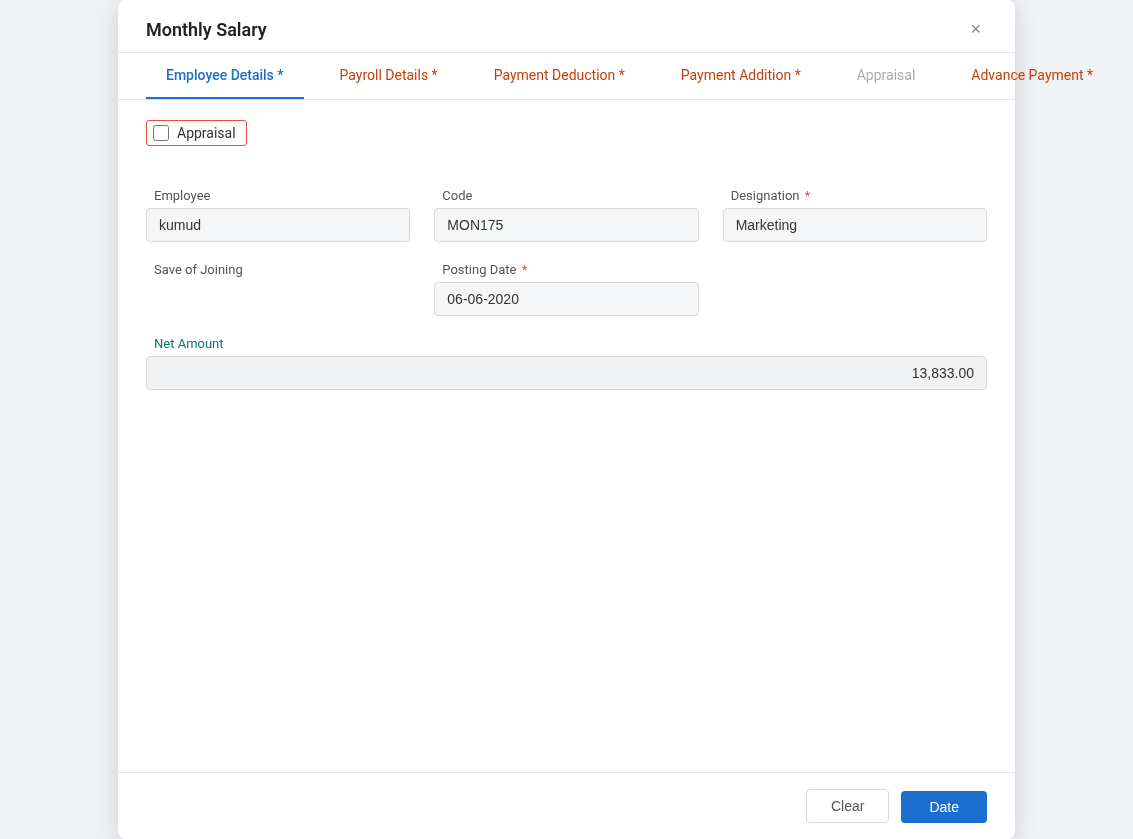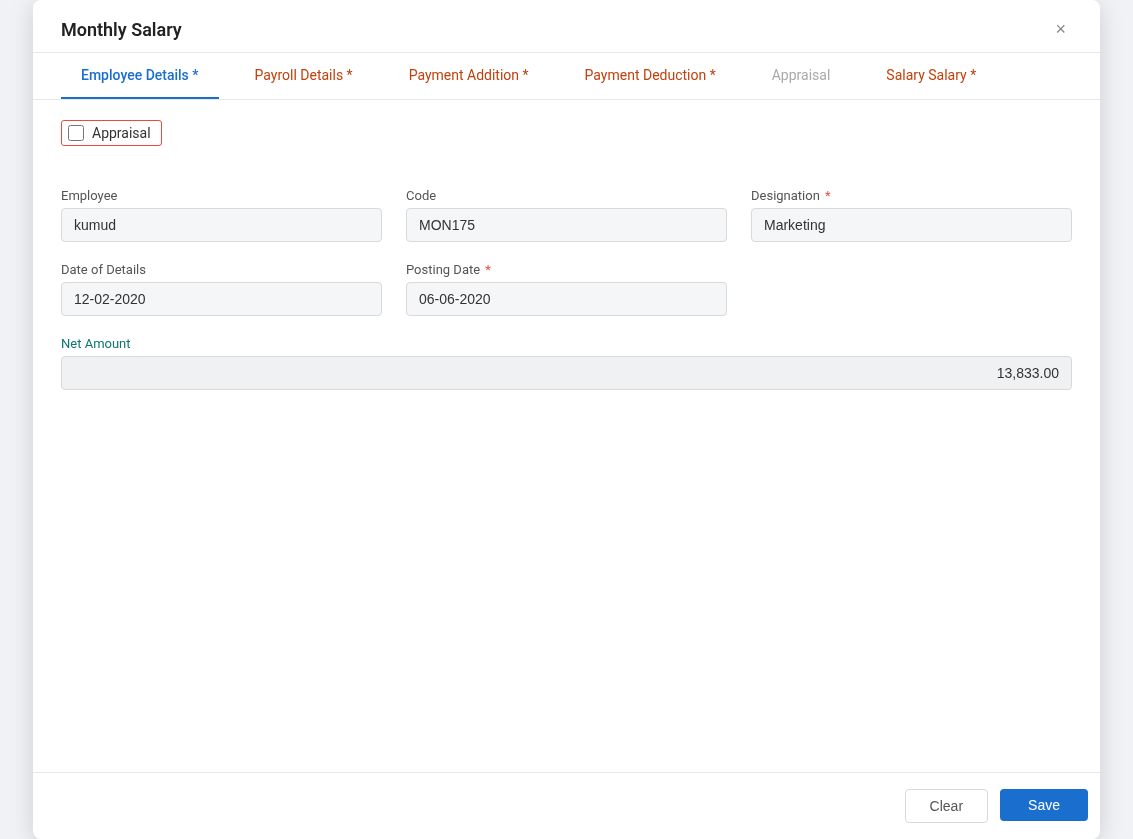--- a/index.html
+++ b/index.html
@@ -6,21 +6,21 @@
     body {
       font-family: -apple-system, BlinkMacSystemFont, 'Segoe UI', Roboto, sans-serif;
       background: #f0f2f5;
       display: flex;
       align-items: center;
       justify-content: center;
       min-height: 100vh;
     }
     .modal {
       background: #fff;
-      width: 1067px;
+      width: 897px;
       min-height: 839px;
       border-radius: 8px;
       box-shadow: 0 4px 24px rgba(0,0,0,0.15);
       position: relative;
       display: flex;
       flex-direction: column;
     }
     .modal-header {
       display: flex;
       align-items: center;
@@ -104,20 +104,21 @@
       flex-direction: column;
       gap: 5px;
       flex: 1;
     }
     .form-group.wide {
       flex: 2;
     }
     .form-label {
       font-size: 13px;
       color: #555;
+      margin-left: 8px;
     }
     .form-label .required {
       color: #e74c3c;
       margin-left: 2px;
     }
     .form-label.blue {
       color: #0f766e;
       font-size: 13px;
     }
     .form-input {
@@ -137,23 +138,23 @@
     }
     textarea.form-input {
       resize: vertical;
       min-height: 80px;
       background: #fff;
       border: 1px solid #d9d9d9;
     }
     .modal-footer {
       display: flex;
       justify-content: flex-end;
-      align-items: flex-start;
+      align-items: flex-end;
       gap: 12px;
-      padding: 16px 12px;
+      padding: 16px 28px;
       border-top: 1px solid #e8e8e8;
     }
     .btn-clear {
       background: #fff;
       border: 1px solid #d9d9d9;
       color: #555;
       padding: 8px 24px;
       border-radius: 4px;
       font-size: 14px;
       cursor: pointer;
@@ -183,30 +184,30 @@
   </div>
 
   <div class="tabs-row">
     <div class="tab active">
       <span>Employee Details</span><span> *</span>
     </div>
     <div class="tab">
       <span>Payroll Details</span><span> *</span>
     </div>
     <div class="tab">
+      <span>Payment Deduction</span><span> *</span>
+    </div>
+    <div class="tab">
       <span>Payment Addition</span><span> *</span>
-    </div>
-    <div class="tab">
-      <span>Payment Deduction</span><span> *</span>
     </div>
     <div class="tab disabled">
       <span>Appraisal</span>
     </div>
     <div class="tab">
-      <span>Salary Salary</span><span> *</span>
+      <span>Advance Payment</span><span> *</span>
     </div>
   </div>
 
   <div class="modal-body">
 
     <div class="appraisal-wrapper">
       <label class="appraisal-checkbox-row">
         <input type="checkbox" style="">
         <span class="appraisal-label">Appraisal</span>
       </label>
@@ -226,22 +227,21 @@
         <div class="form-group">
           <label class="form-label">
             <span>Designation</span><span class="required"> *</span>
           </label>
           <input type="text" class="form-input" value="Marketing" style="">
         </div>
       </div>
 
       <div class="form-row">
         <div class="form-group">
-          <label class="form-label">Date of Details</label>
-          <input type="text" class="form-input" value="12-02-2020" style="">
+          <label class="form-label">Save of Joining</label>
         </div>
         <div class="form-group">
           <label class="form-label">
             <span>Posting Date</span><span class="required"> *</span>
           </label>
           <input type="text" class="form-input" value="06-06-2020" style="">
         </div>
         <div class="form-group" style="visibility:hidden;"></div>
       </div>
 
@@ -249,15 +249,15 @@
         <div class="form-group">
           <label class="form-label blue">Net Amount</label>
           <input type="text" class="form-input net-amount" readonly="" value="13,833.00" style="">
         </div>
       </div>
     </div>
   </div>
 
   <div class="modal-footer">
     <button class="btn-clear">Clear</button>
-    <button class="btn-save">Save</button>
+    <button class="btn-save">Date</button>
   </div>
 </div>
 
 </body></html>

